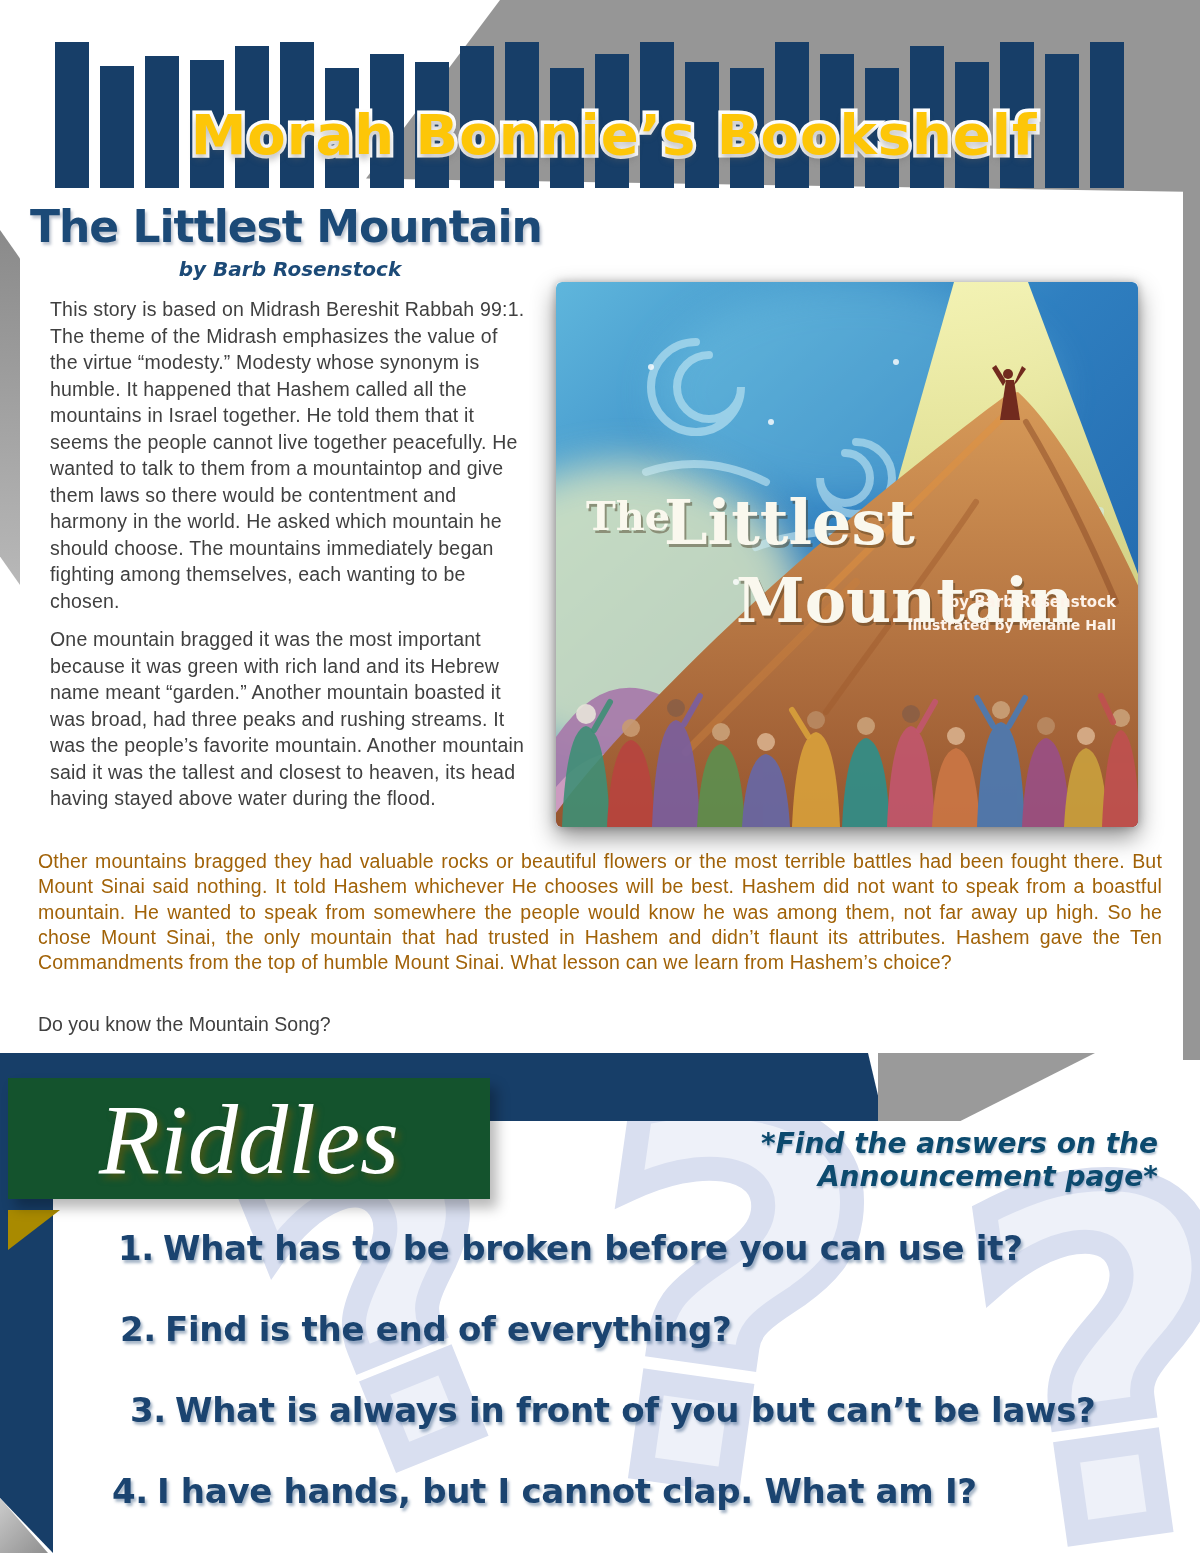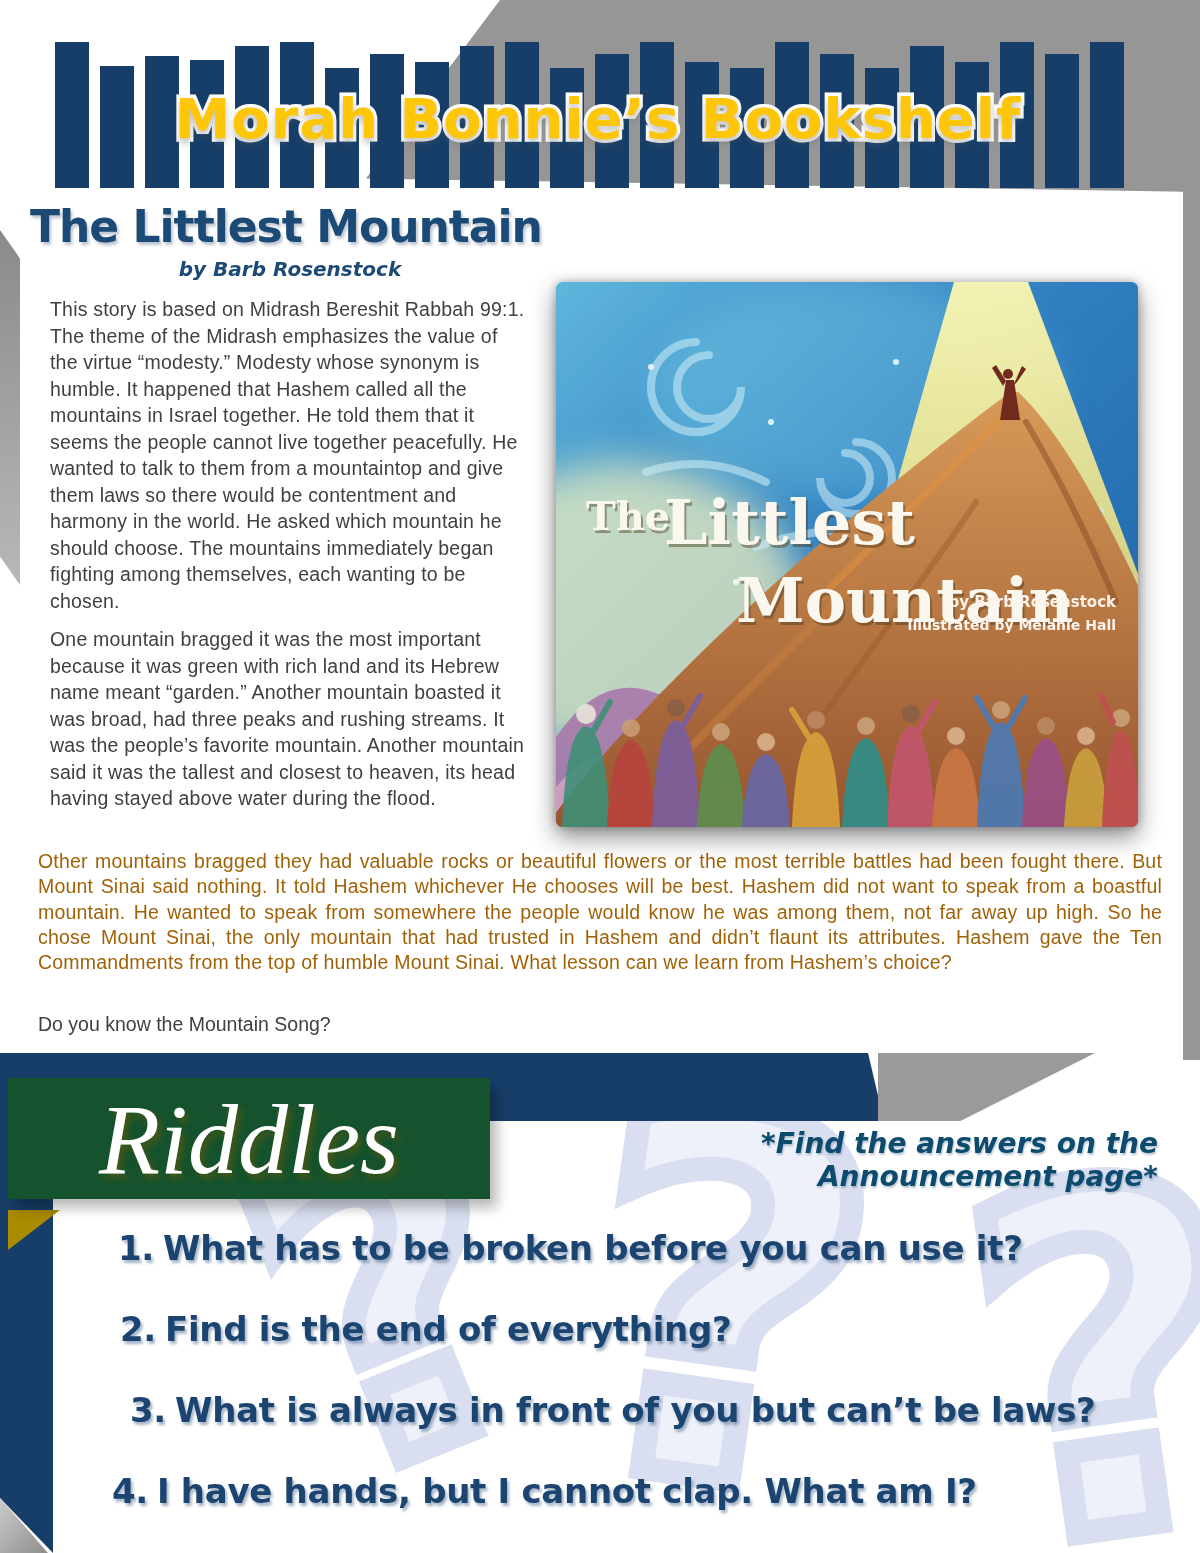--- a/index.html
+++ b/index.html
@@ -19,21 +19,21 @@
              background:linear-gradient(135deg,#cccccc,#8f8f8f);
              clip-path:polygon(0 0,100% 100%,0 100%);z-index:3;}
 
   
   .white-card{position:absolute;left:20px;top:195px;width:1163px;height:858px;background:#fff;z-index:1;}
 
   
   .bars{position:absolute;left:55px;top:40px;width:1086px;height:148px;display:flex;
         align-items:flex-end;gap:11.5px;z-index:2;}
   .bar{width:33.5px;flex:none;background:#173e68;}
-  .shelf-title{position:absolute;left:55px;top:86px;width:1086px;margin:0;text-align:center;z-index:3;
+  .shelf-title{position:absolute;left:55px;top:86px;width:1086px;margin:16px;text-align:center;z-index:3;
         font-family:"DejaVu Sans",sans-serif;font-weight:bold;font-size:56px;letter-spacing:1px;
         color:#fdc608;-webkit-text-stroke:7px #ffffff;paint-order:stroke fill;
         text-shadow:0 5px 7px rgba(100,100,100,.4);}
 
   
   .story-title{position:absolute;left:30px;top:201px;width:520px;margin:0;z-index:3;
         font-family:"DejaVu Sans",sans-serif;font-weight:bold;font-size:44px;letter-spacing:-1px;
         color:#1c4a77;text-shadow:2px 3px 3px rgba(70,90,120,.35);}
   .story-byline{position:absolute;left:30px;top:257px;width:520px;text-align:center;z-index:3;
         font-family:"DejaVu Sans",sans-serif;font-weight:bold;font-style:italic;font-size:20px;color:#1c4a77;}

